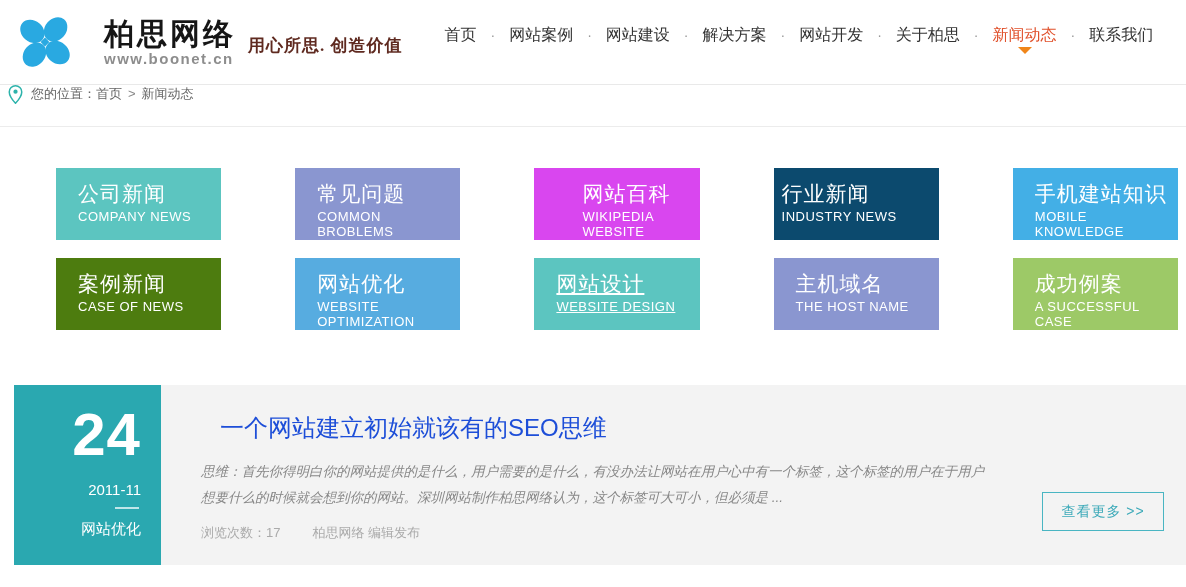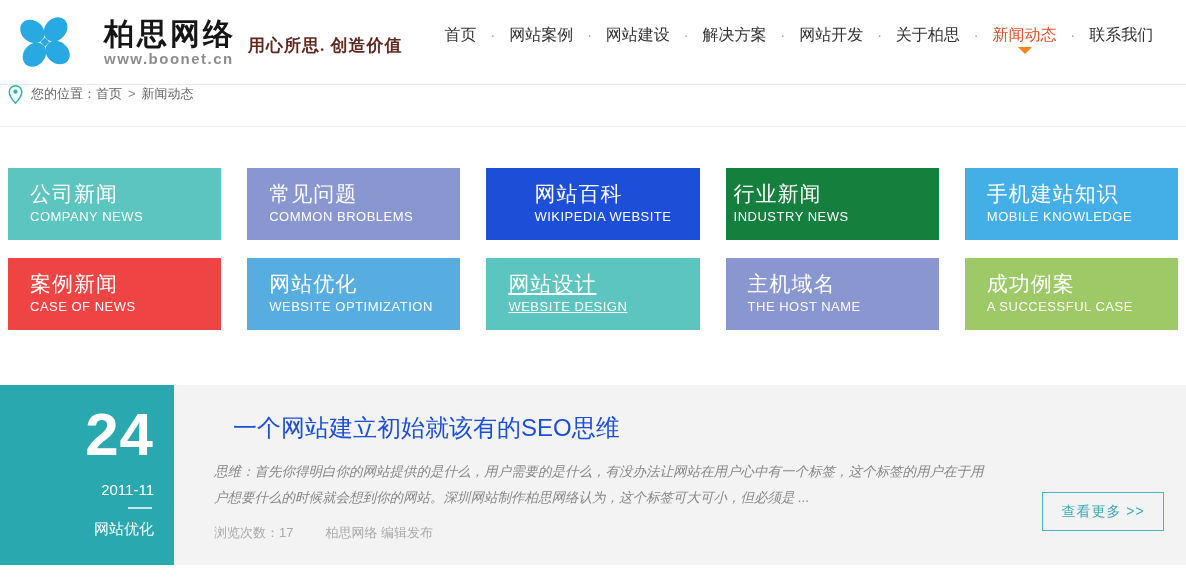--- a/index.html
+++ b/index.html
@@ -30,27 +30,27 @@
   
   .breadcrumb-bar { height:42px; display:flex; align-items:flex-start; border-bottom:1px solid #ececec; background:#fff; padding-left:8px; }
   .pin-icon { width:15px; height:19px; margin-right:8px; }
   .breadcrumb { font-size:13px; color:#666; }
   .breadcrumb a { color:#666; text-decoration:none; cursor:pointer; }
   .crumb-sep { margin:0 6px; color:#888; }
 
   
   .cat-grid { margin:41px 8px 0 8px; display:grid; grid-template-columns:repeat(5,1fr);
               column-gap:26px; row-gap:18px; }
-  .cat-card { height:72px; padding:11px 10px 0 22px; color:#fff; cursor:pointer; overflow:hidden; }
+  .cat-card { height:72px; padding:11px 10px 0 22px; color:#fff; cursor:pointer; overflow:hidden;margin-left:48px; }
   .cat-title { display:block; font-size:21px; letter-spacing:1px; line-height:1.45; }
   .cat-sub { display:block; font-size:13px; letter-spacing:0.5px; }
 
   
   .news-row { margin-top:55px; height:180px; display:flex; }
-  .date-block { width:174px; background:#2aa8b0; color:#fff; text-align:right; padding:20px 20px 0 0; }
+  .date-block { width:147px; background:#2aa8b0; color:#fff; text-align:right; padding:20px 20px 0 0;margin-left:14px; }
   .date-day { font-size:60px; font-weight:bold; line-height:1; letter-spacing:1px; }
   .date-month { font-size:15px; margin-top:16px; }
   .date-divider { display:inline-block; width:24px; height:2px; background:#bfe6e9; margin:9px 2px 7px 0; }
   .date-cat { font-size:15px; }
 
   .news-body { flex:1; background:#f3f3f3; position:relative; padding:27px 200px 0 40px; }
   .news-title { font-size:24px; color:#1d4ed8; font-weight:normal; cursor:pointer;margin-left:19px; }
   .news-excerpt { margin-top:15px; font-size:13.5px; color:#878787; line-height:26px; max-width:845px;font-style:italic; }
   .news-meta { margin-top:13px; font-size:13px; color:#aaa; }
   .news-meta .views { margin-right:32px; }
@@ -112,33 +112,33 @@
 
 <div class="cat-grid">
     <div class="cat-card" style="background: rgb(92, 197, 192);">
       <span class="cat-title">公司新闻</span>
       <span class="cat-sub">COMPANY NEWS</span>
     </div>
     <div class="cat-card" style="background: rgb(138, 150, 208);">
       <span class="cat-title">常见问题</span>
       <span class="cat-sub">COMMON BROBLEMS</span>
     </div>
-    <div class="cat-card" style="background: #1d4ed8; padding-left: 48px;">
+    <div class="cat-card" style="background: #d946ef; padding-left: 48px;">
       <span class="cat-title">网站百科</span>
       <span class="cat-sub">WIKIPEDIA WEBSITE</span>
     </div>
-    <div class="cat-card" style="background: #15803d; padding-left: 8px;">
+    <div class="cat-card" style="background: #0c4a6e; padding-left: 8px;">
       <span class="cat-title">行业新闻</span>
       <span class="cat-sub">INDUSTRY NEWS</span>
     </div>
     <div class="cat-card" style="background: rgb(67, 175, 230);">
       <span class="cat-title">手机建站知识</span>
       <span class="cat-sub">MOBILE KNOWLEDGE</span>
     </div>
-    <div class="cat-card" style="background: #ef4444;">
+    <div class="cat-card" style="background: #4d7c0f;">
       <span class="cat-title">案例新闻</span>
       <span class="cat-sub">CASE OF NEWS</span>
     </div>
     <div class="cat-card" style="background: rgb(87, 172, 224);">
       <span class="cat-title">网站优化</span>
       <span class="cat-sub">WEBSITE OPTIMIZATION</span>
     </div>
     <div class="cat-card" style="background: rgb(92, 197, 192); text-decoration: underline;">
       <span class="cat-title">网站设计</span>
       <span class="cat-sub">WEBSITE DESIGN</span>

